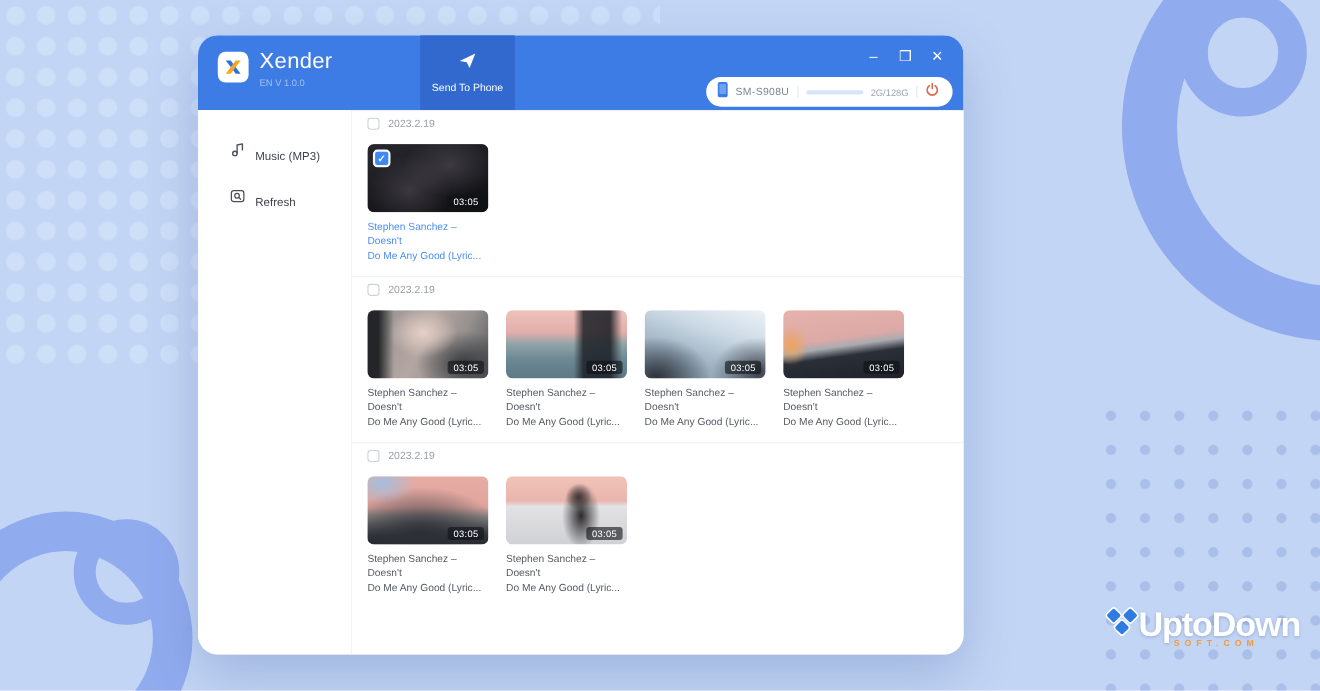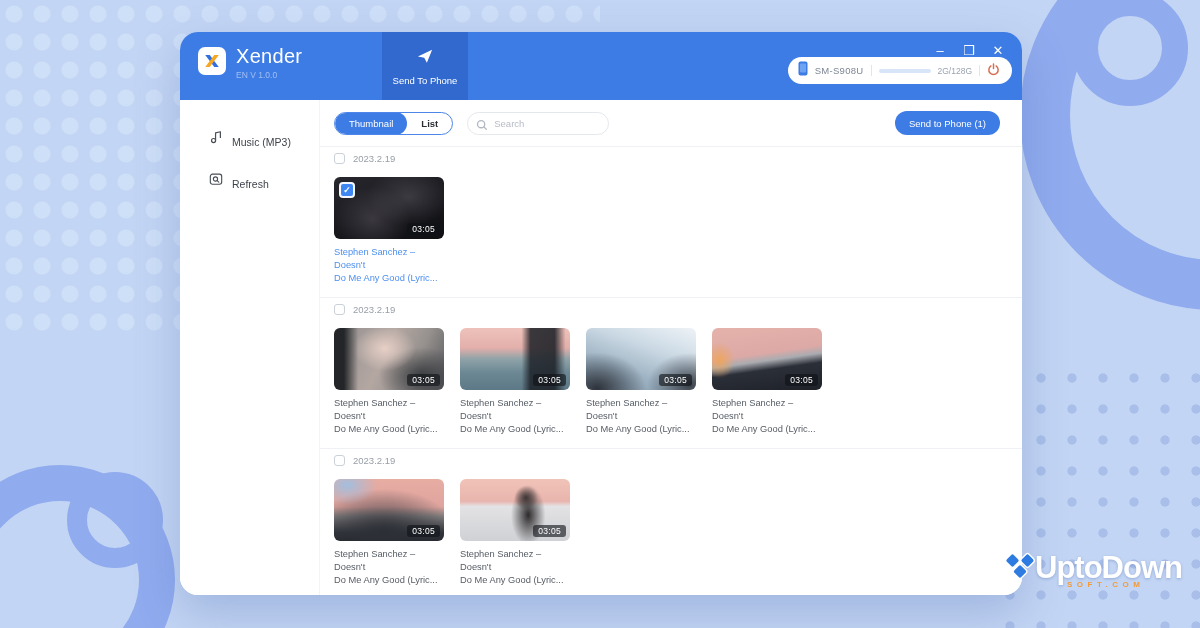--- a/index.html
+++ b/index.html
@@ -13,37 +13,37 @@
   .dots { position:absolute; right:0; bottom:0; width:200px; height:260px;
     background-image:radial-gradient(5px 5px at 10px 10px, #a9bfe9 85%, transparent 100%);
     background-size:31px 31px; }
   .ring { position:absolute; border-radius:50%; border-style:solid; border-color:#90abee; }
   .ring-tr-big { width:390px; height:390px; border-width:50px; left:1020px; top:-80px; }
   .ring-tr-small { width:116px; height:116px; border-width:26px; left:1072px; top:-10px; }
   .ring-bl-big { width:230px; height:230px; border-width:36px; left:-55px; top:465px; }
   .ring-bl-small { width:96px; height:96px; border-width:20px; left:67px; top:472px; }
 
   
-  .app { position:absolute; left:180px; top:32px; width:842px; height:563px;
+  .app { position:absolute; left:180px; top:32px; width:696px; height:563px;
     border-radius:18px; overflow:hidden; background:#fff;
     box-shadow:0 18px 45px rgba(70,100,170,.28); }
 
   
   .header { position:relative; height:68px; background:#3d7be5; }
   .brand { position:absolute; left:18px; top:13px; display:flex; align-items:flex-start; gap:10px; }
   .brand-badge { width:28px; height:28px; background:#fff; border-radius:7px; display:flex; align-items:center; justify-content:center; margin-top:2px; }
   .brand-name { color:#fff; font-size:20px; font-weight:500; letter-spacing:.3px; }
   .brand-ver { color:rgba(255,255,255,.5); font-size:8.5px; margin-top:2px; }
   .tabs { position:absolute; left:202px; top:0; height:68px; display:flex; }
   .tab { width:86px; height:68px; display:flex; flex-direction:column; align-items:center; justify-content:center; gap:6px; cursor:pointer; }
   .tab.active { background:#3269cf; }
   .tab-label { color:#fff; font-size:9.5px; }
   .win-controls { position:absolute; right:16px; top:10px; display:flex; gap:13px; }
   .wc { color:#fff; font-size:13px; width:16px; text-align:center; line-height:18px; cursor:pointer; }
-  .device-pill { position:absolute; right:10px; top:25px; height:27px; background:#fff;
+  .device-pill { position:absolute; right:10px; top:38px; height:27px; background:#fff;
     border-radius:14px; display:flex; align-items:center; padding:0 12px 0 10px; gap:7px; }
   .device-name { font-size:9.5px; color:#7d8694; letter-spacing:.3px; }
   .pill-div { width:1px; height:11px; background:#e2e6eb; }
   .storage-track { width:52px; height:4px; background:#d8e5f8; border-radius:2px; overflow:hidden; }
   .storage-fill { height:4px; background:#3d7be5; border-radius:2px; width:30%; }
   .storage-text { font-size:8.5px; color:#9aa3b0;text-align:right; }
 
   
   .body { display:flex; height:495px; }
   .sidebar { width:140px; background:#fff; border-right:1px solid #f2f4f7; padding-top:18px; flex:none; }
@@ -202,36 +202,20 @@
               <rect x="1.5" y="2.5" width="13" height="11.5" rx="2.5"></rect>
               <circle cx="7.4" cy="8" r="2.4"></circle>
               <path d="M9.3 9.9 L11.2 11.6" stroke-linecap="round"></path>
             </svg>
           </span>
           <span class="lbl">Refresh</span>
         </div>
       </div>
 
       <div class="main">
-        <div class="toolbar">
-          <div class="seg">
-            <span class="seg-btn on">Thumbnail</span>
-            <span class="seg-btn off">List</span>
-          </div>
-          <div class="search-box">
-            <span class="search-ic">
-              <svg width="12" height="12" viewBox="0 0 14 14" fill="none" stroke="#b2b8c1" stroke-width="1.5">
-                <circle cx="6" cy="6" r="4.2"></circle>
-                <path d="M9.2 9.2 L12 12" stroke-linecap="round"></path>
-              </svg>
-            </span>
-            <input type="text" placeholder="Search" style="">
-          </div>
-          <button class="send-btn">Send to Phone (1)</button>
-        </div>
 
         <div class="sections">
 
           <div>
             <div class="sec-head">
               <span class="date-cb"></span>
               <span class="sec-date">2023.2.19</span>
             </div>
             <div class="cards">
               <div class="card sel">

